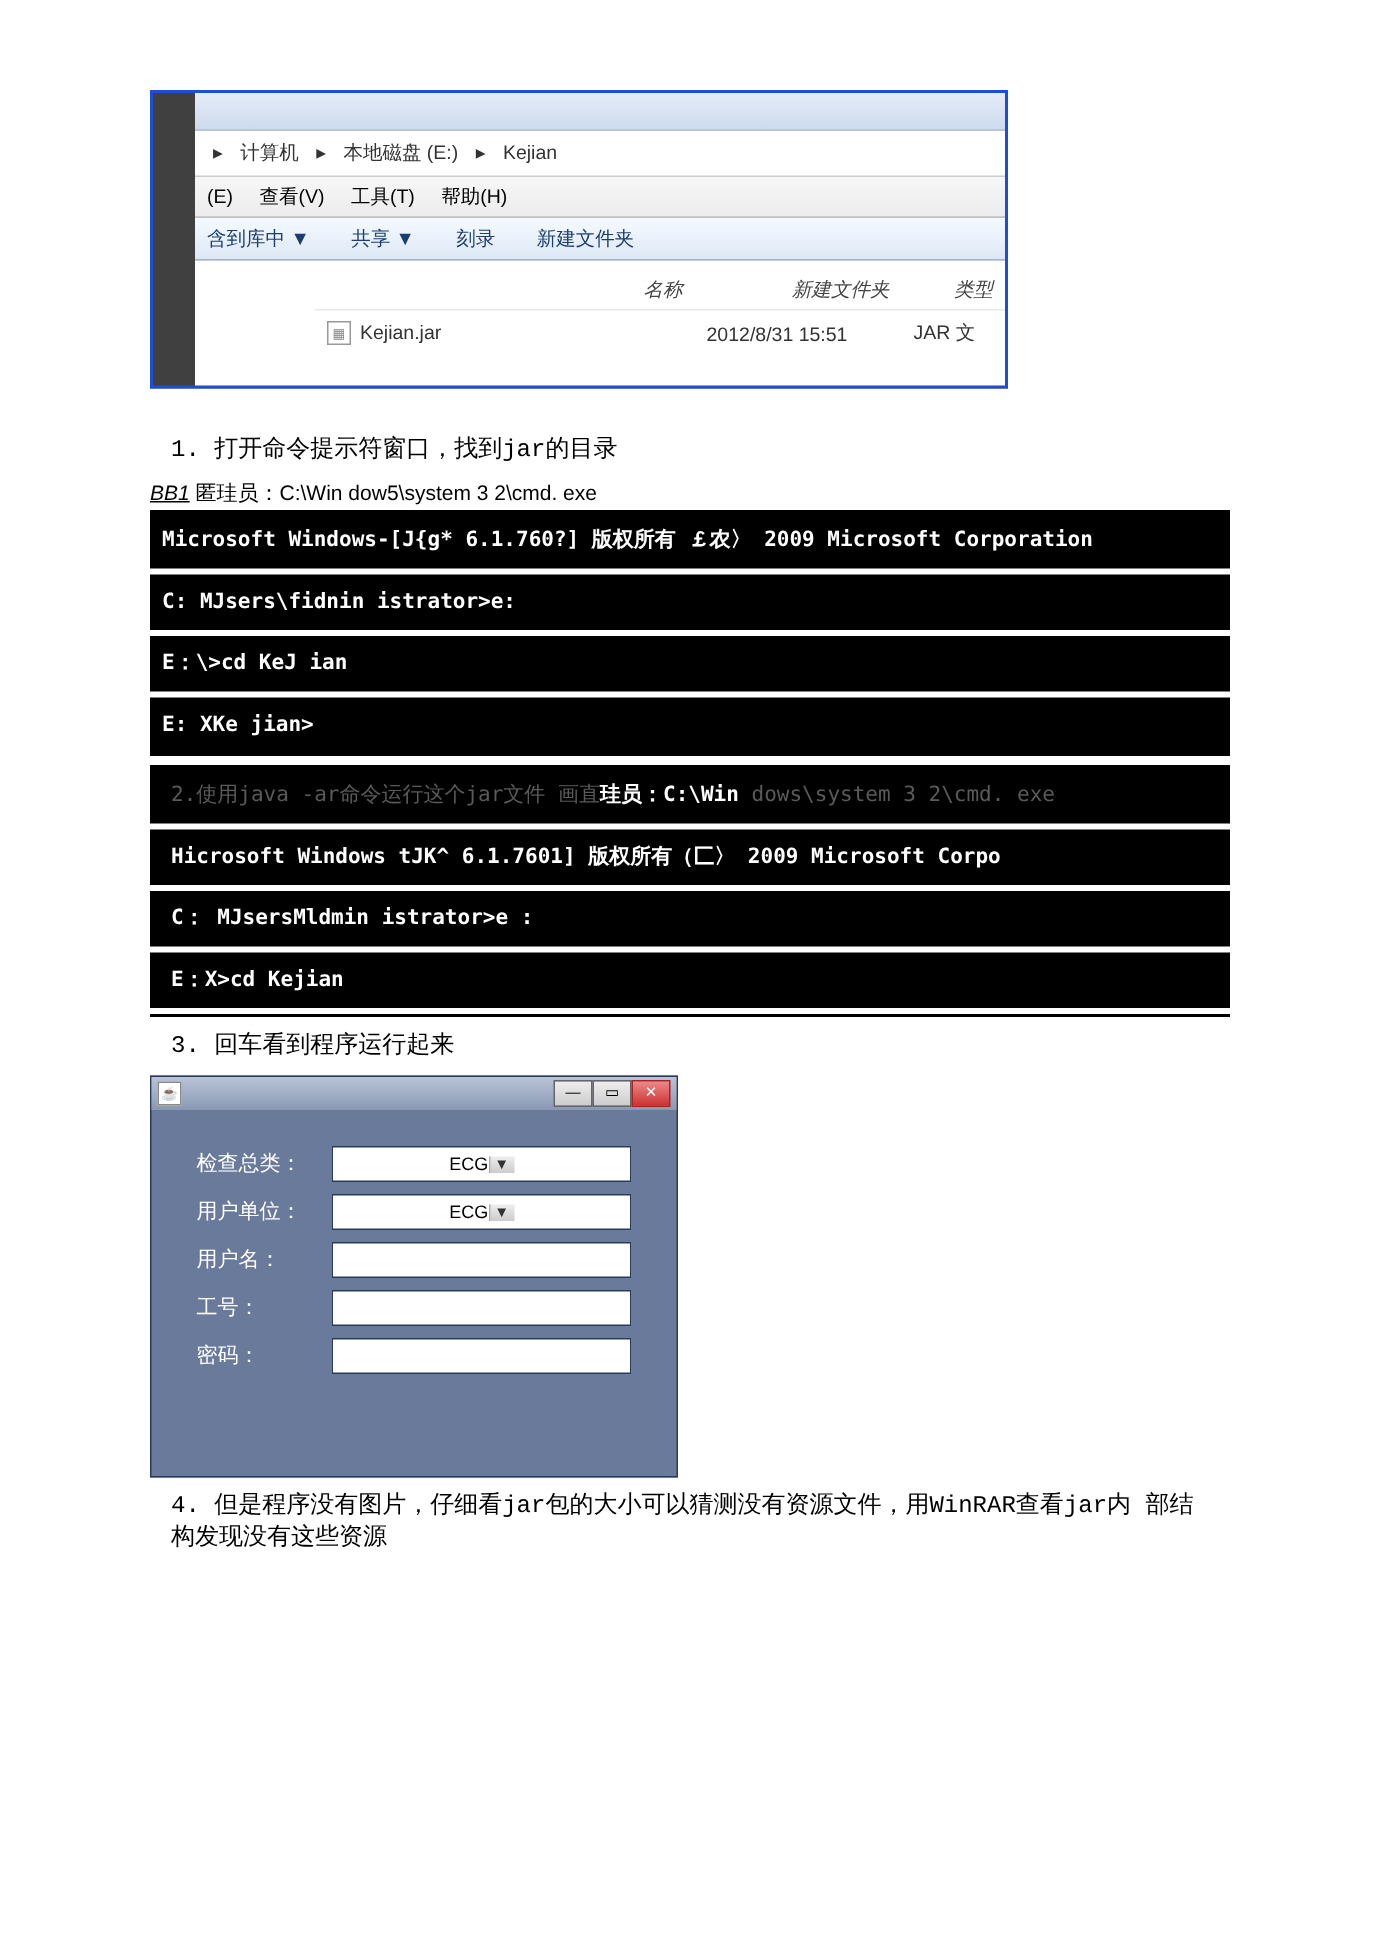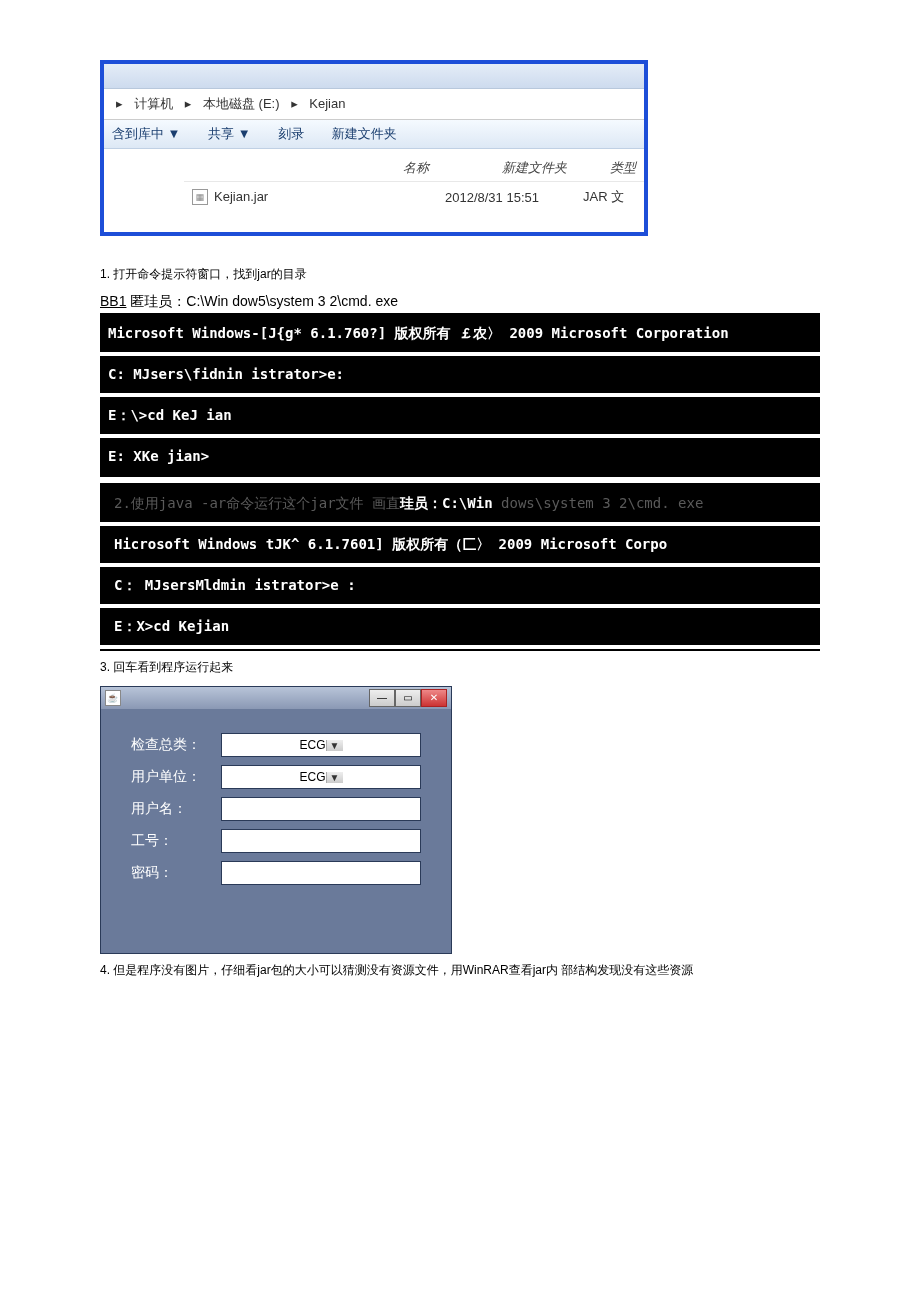--- a/index.html
+++ b/index.html
@@ -7,24 +7,25 @@
     padding: 0;
     font-family: "Microsoft YaHei", Arial, sans-serif;
     background: #fff;
     width: 920px;
     color: #000;
   }
   .page {
     padding: 60px 100px 60px 100px;
   }
   .explorer {
-    border: 4px solid #1d4ed8;
+    border: 2px solid #1d4ed8;
     width: 540px;
     margin-bottom: 30px;
     background: #404040;
+    padding-left: 28px;
   }
   .explorer-title {
     background: linear-gradient(#e4ecf7,#cddbee);
     height: 24px;
     border-bottom: 1px solid #b8c8dc;
   }
   .breadcrumb {
     background: #fff;
     padding: 6px 8px;
     font-size: 13px;
@@ -79,28 +80,29 @@
     line-height: 14px;
     text-align: center;
     color: #888;
   }
   .h2 {
     font-size: 24px;
     font-weight: bold;
     margin: 20px 0 30px 40px;
   }
   .para {
-    font-size: 12px;
-    margin: 10px 0;
+    font-size: 16px;
+    margin: 10px 14px;
+    font-family: Liberation Mono, monospace;
   }
   .caption {
     font-size: 14px;
     margin: 6px 0 2px 0;
   }
-  .caption .u { text-decoration: underline; }
+  .caption .u { text-decoration: underline; font-style: italic; }
   .cmd {
     background: #000;
     color: #fff;
     font-size: 14px;
     padding: 2px 0;
     line-height: 1.5;
     font-family: "SimSun","Microsoft YaHei",monospace;
   }
   .cmd-row {
     padding: 8px 8px;
@@ -187,20 +189,26 @@
 
   <div class="explorer">
     <div class="explorer-title"></div>
     <div class="breadcrumb">
       <span>▸</span>
       <span>计算机</span>
       <span>▸</span>
       <span>本地磁盘 (E:)</span>
       <span>▸</span>
       <span>Kejian</span>
+    </div>
+    <div class="menubar">
+      <span>(E)</span>
+      <span>查看(V)</span>
+      <span>工具(T)</span>
+      <span>帮助(H)</span>
     </div>
     <div class="toolbar">
       <span>含到库中 ▼</span>
       <span>共享 ▼</span>
       <span>刻录</span>
       <span>新建文件夹</span>
     </div>
     <div class="filelist">
       <table>
         <tbody>

